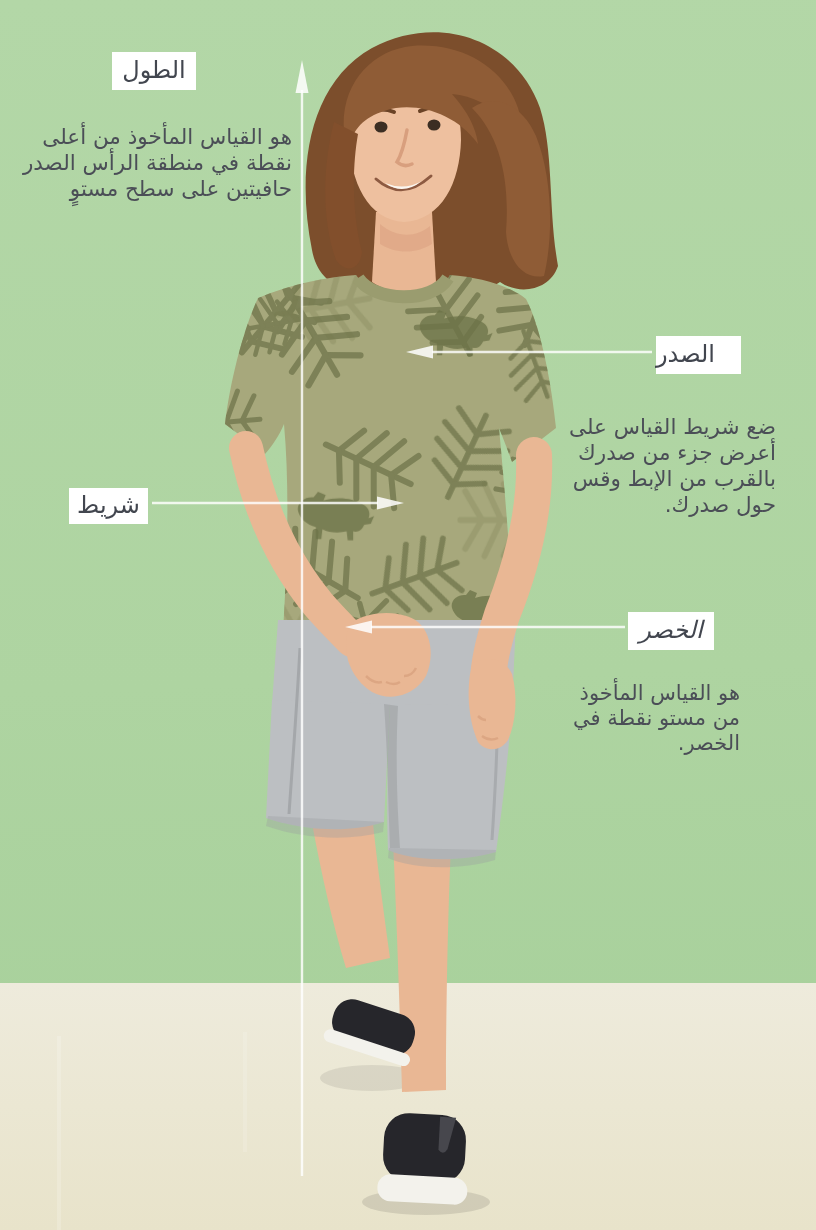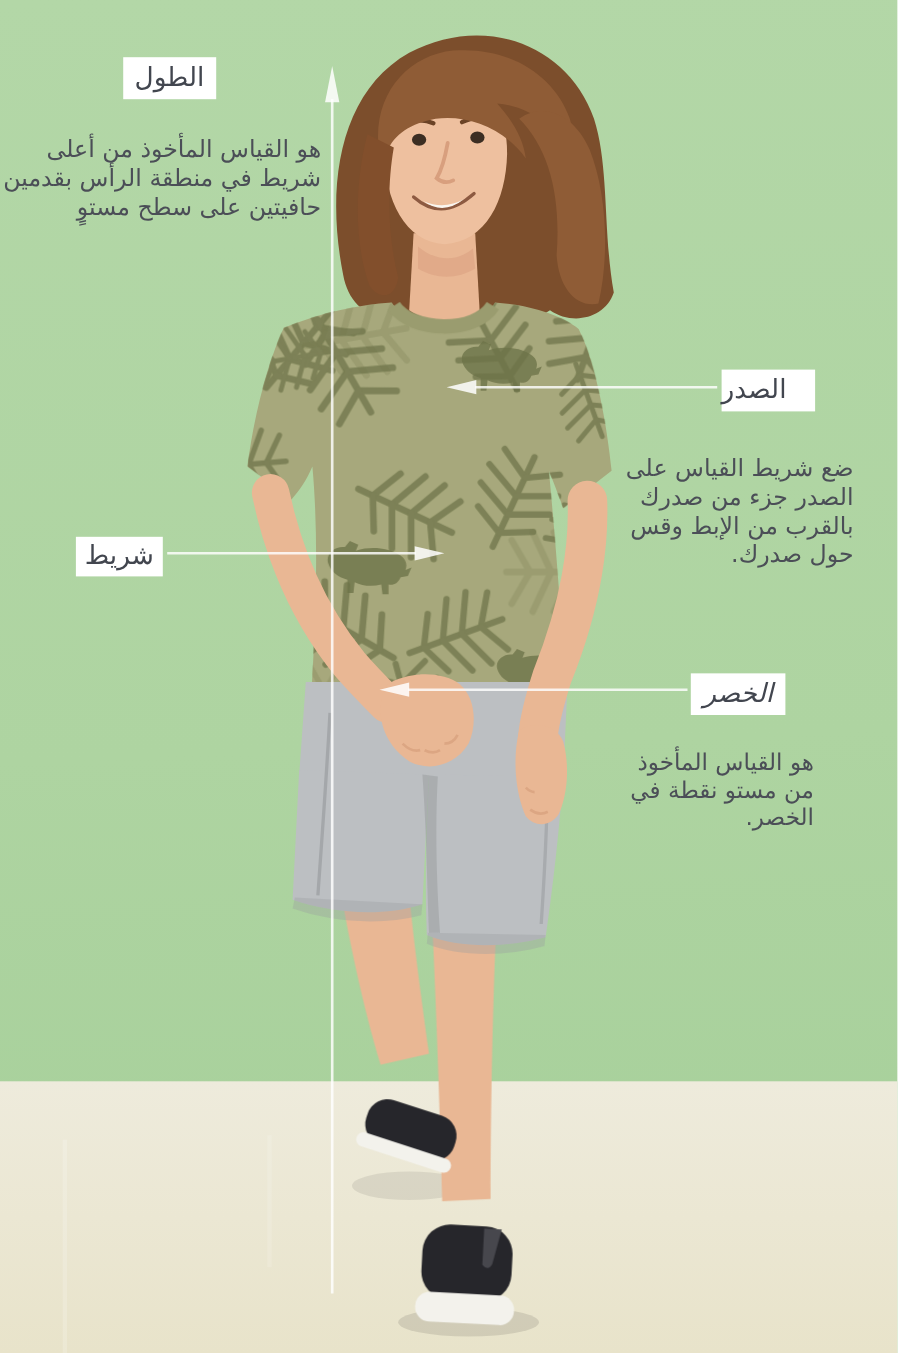--- a/index.html
+++ b/index.html
@@ -189,26 +189,26 @@
       <line class="mline" x1="152" y1="503" x2="378" y2="503"></line>
       <polygon class="marrow" points="404,503 377,496.5 377,509.5"></polygon>
       <line class="mline" x1="371" y1="627" x2="625" y2="627"></line>
       <polygon class="marrow" points="345,627 372,620.5 372,633.5"></polygon>
     </g>
   </svg>
 
   <div class="chip" id="height-label" dir="rtl">
     <span>الطول</span>
   </div>
-  <p class="desc" id="height-desc">هو القياس المأخوذ من أعلى شريط في منطقة الرأس بقدمين حافيتين على سطح مستوٍ</p>
+  <p class="desc" id="height-desc">هو القياس المأخوذ من أعلى نقطة في منطقة الرأس الصدر حافيتين على سطح مستوٍ</p>
 
   <div class="chip" id="chest-label" dir="rtl">
     <span>الصدر</span>
   </div>
-  <p class="desc" id="chest-desc">ضع شريط القياس على الصدر جزء من صدرك بالقرب من الإبط وقس حول صدرك.</p>
+  <p class="desc" id="chest-desc">ضع شريط القياس على أعرض جزء من صدرك بالقرب من الإبط وقس حول صدرك.</p>
 
   <div class="chip" id="hip-label" dir="rtl">
     <span>شريط</span>
   </div>
 
   <div class="chip" id="waist-label" dir="rtl">
     <span>الخصر</span>
   </div>
   <p class="desc" id="waist-desc">هو القياس المأخوذ من مستو نقطة في الخصر.</p>
 

